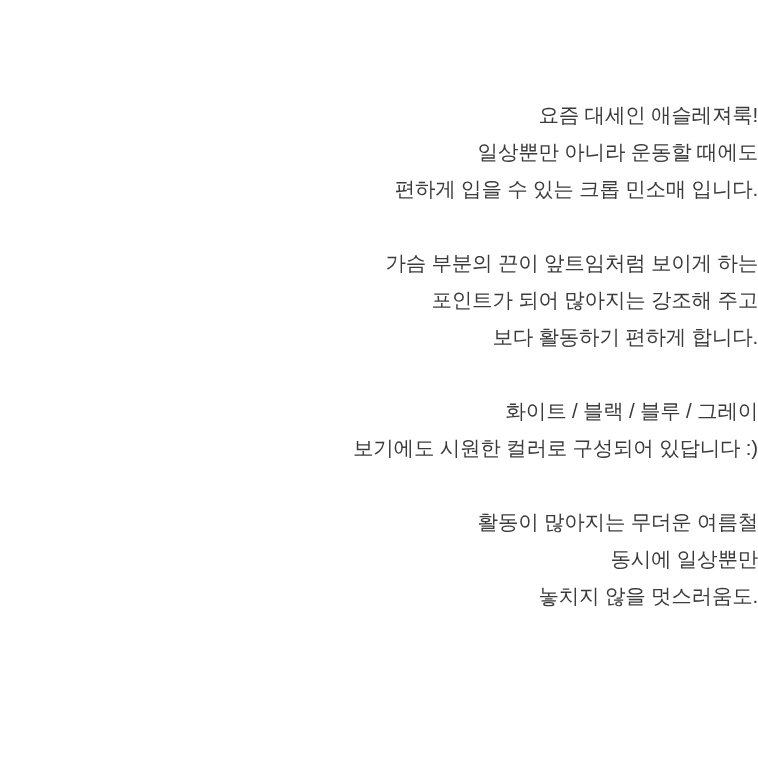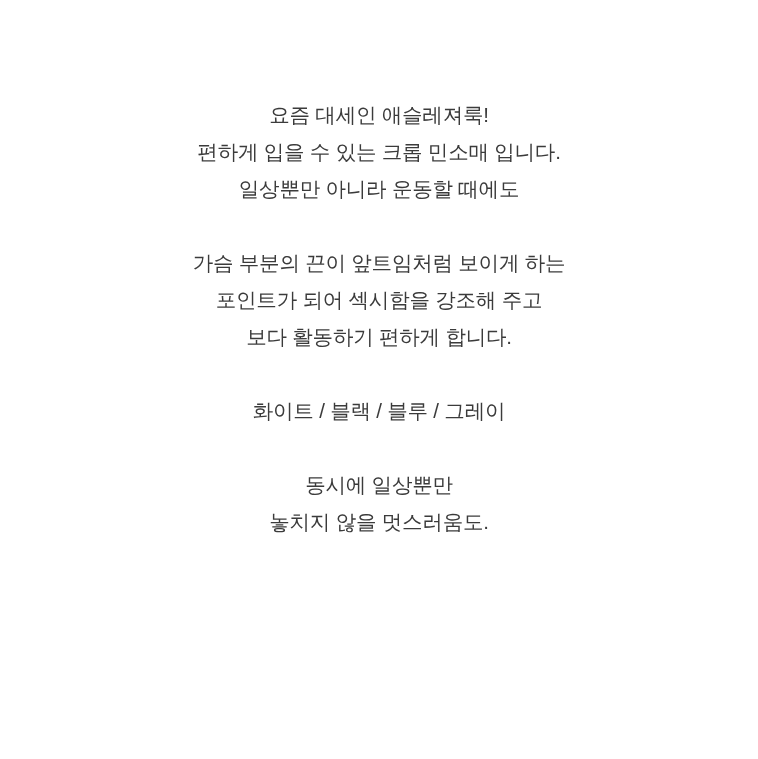--- a/index.html
+++ b/index.html
@@ -20,21 +20,21 @@
     height: 759px;
     box-sizing: border-box;
     display: flex;
     flex-direction: column;
     align-items: center;
     justify-content: flex-start;
     padding-top: 96px;
   }
   .description-block {
     width: 100%;
-    text-align: center;
+    text-align: right;
   }
   .para {
     margin: 0;
     padding: 0;
   }
   .line {
     display: block;
     font-size: 20.5px;
     line-height: 37px;
     letter-spacing: -0.2px;
@@ -47,32 +47,34 @@
     height: 37px;
   }
 </style>
 </head>
 <body>
 
 <div class="page">
   <div class="description-block" id="description-block">
       <div class="para">
         <span class="line">요즘 대세인 애슬레져룩!</span>
+        <span class="line">일상뿐만 아니라 운동할 때에도</span>
         <span class="line">편하게 입을 수 있는 크롭 민소매 입니다.</span>
-        <span class="line">일상뿐만 아니라 운동할 때에도</span>
       </div>
       <span class="spacer"></span>
       <div class="para">
         <span class="line">가슴 부분의 끈이 앞트임처럼 보이게 하는</span>
-        <span class="line">포인트가 되어 섹시함을 강조해 주고</span>
+        <span class="line">포인트가 되어 많아지는 강조해 주고</span>
         <span class="line">보다 활동하기 편하게 합니다.</span>
       </div>
       <span class="spacer"></span>
       <div class="para">
         <span class="line">화이트 / 블랙 / 블루 / 그레이</span>
+        <span class="line">보기에도 시원한 컬러로 구성되어 있답니다 :)</span>
       </div>
       <span class="spacer"></span>
       <div class="para">
+        <span class="line">활동이 많아지는 무더운 여름철</span>
         <span class="line">동시에 일상뿐만</span>
         <span class="line">놓치지 않을 멋스러움도.</span>
       </div>
     </div>
 </div>
 
 </body></html>

